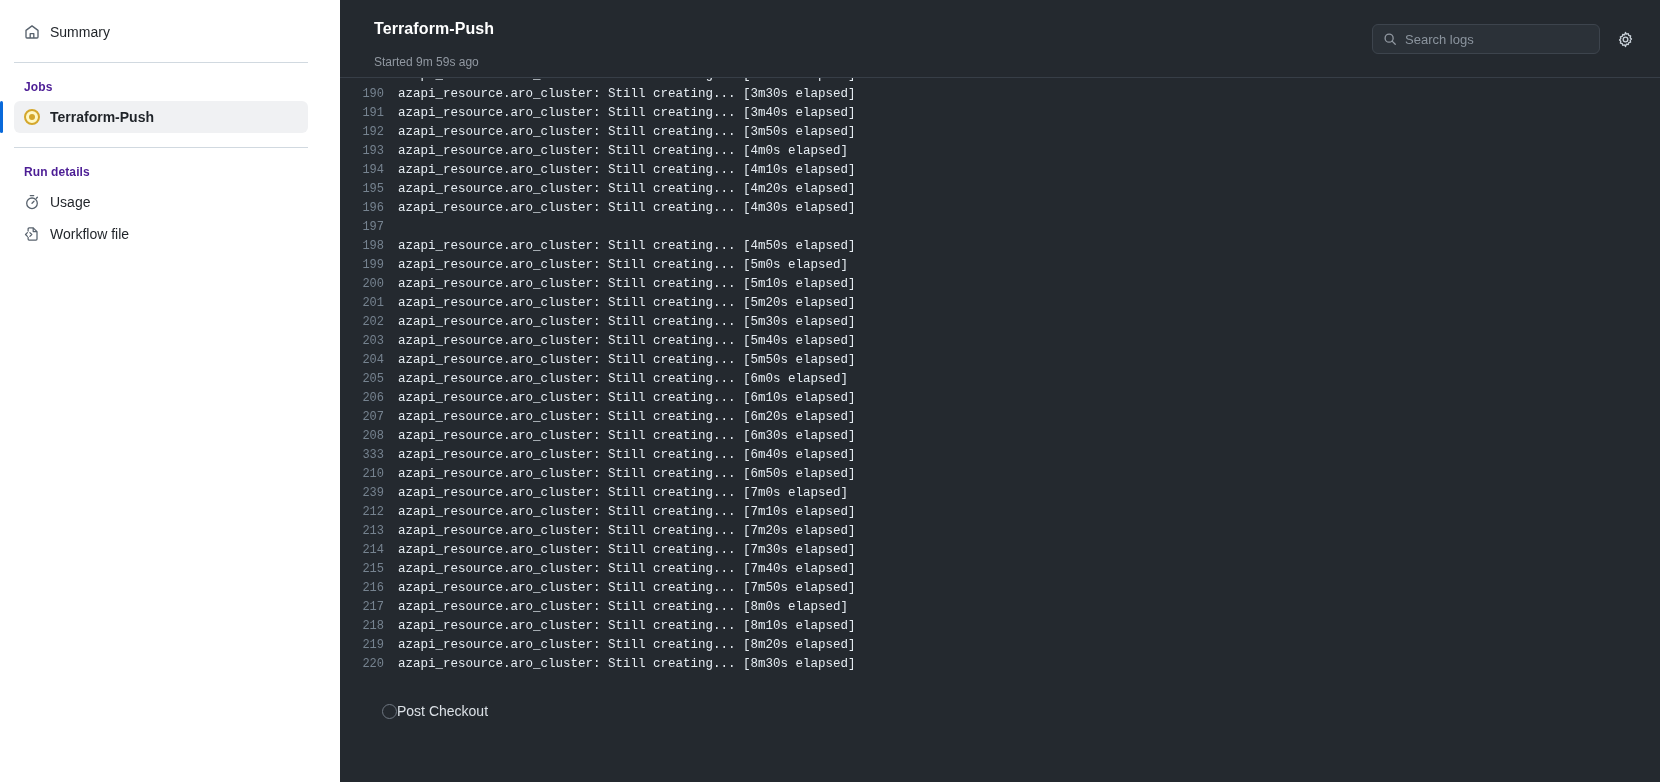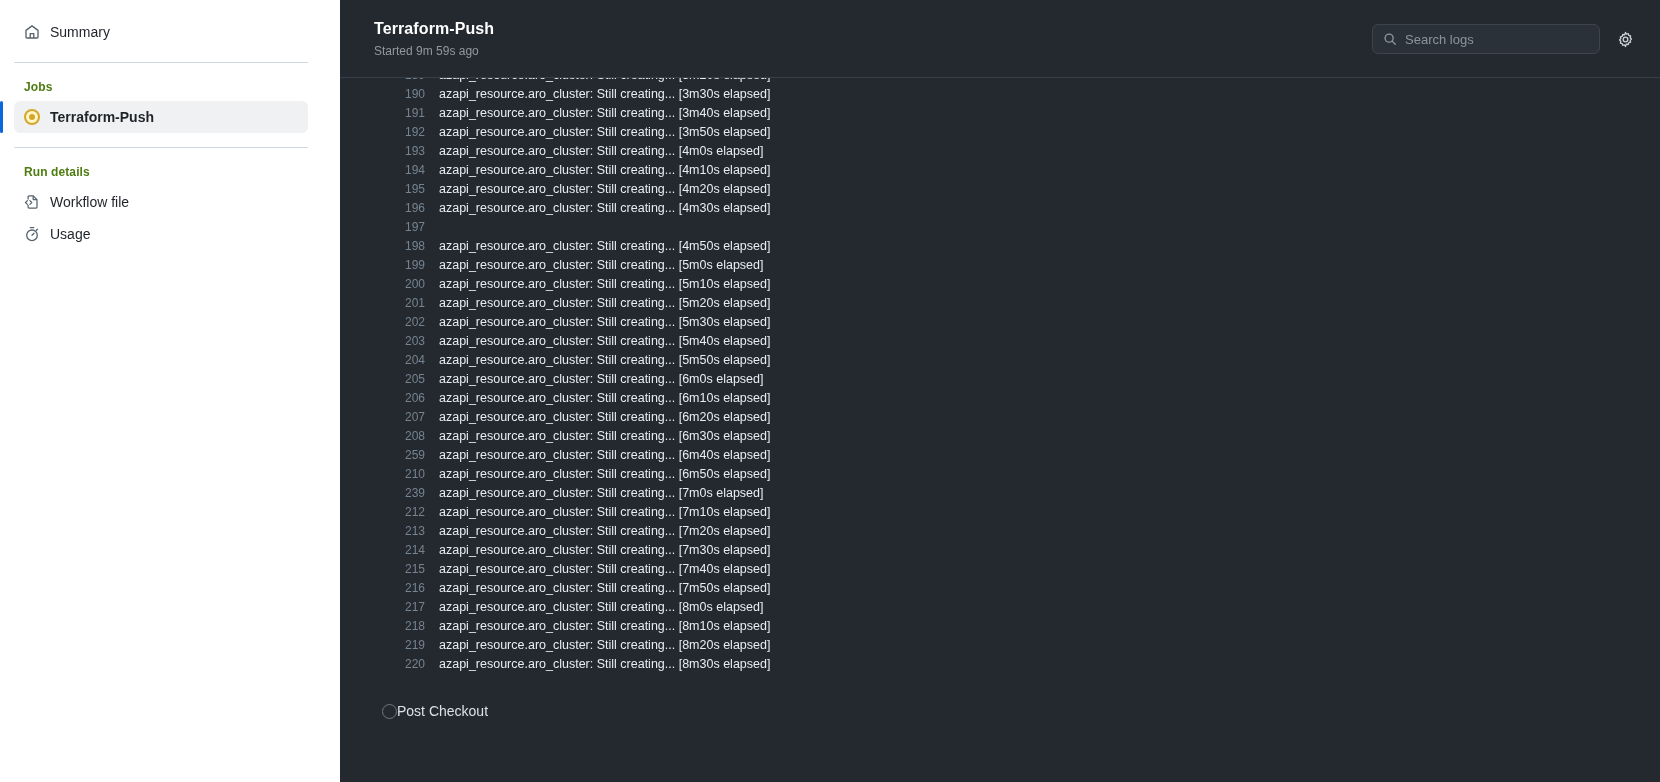--- a/index.html
+++ b/index.html
@@ -63,21 +63,21 @@
 
   .divider {
     height: 1px;
     background: #d1d9e0;
     margin: 14px 14px 0 14px;
   }
 
   .section-title {
     font-size: 12px;
     font-weight: bold;
-    color: #4d7c0f;
+    color: #4c1d95;
     margin: 16px 24px 6px 24px;
     line-height: 16px;
     letter-spacing: 0.1px;
   }
 
   .job-row {
     display: flex;
     align-items: center;
     gap: 10px;
     height: 32px;
@@ -159,21 +159,21 @@
     font-weight: bold;
     color: #ffffff;
     line-height: 20px;
     letter-spacing: 0.1px;
   }
 
   .run-sub {
     font-size: 12px;
     color: #9198a1;
     line-height: 18px;
-    margin-top: 3px;
+    margin-top: 14px;
   }
 
   .header-tools {
     display: flex;
     align-items: center;
     gap: 14px;
     padding-top: 8px;
   }
 
   .search-box {
@@ -221,25 +221,24 @@
     left: 0;
     right: 0;
     bottom: 0;
     padding-bottom: 8px;
   }
 
   .log-line {
     display: flex;
     align-items: center;
     height: 19px;
-    font-family: Liberation Sans, sans-serif;
+    font-family: Liberation Mono, monospace;
     font-size: 12.5px;
     line-height: 19px;
     white-space: pre;
-    padding-left: 41px;
   }
 
   .ln {
     width: 58px;
     flex: 0 0 58px;
     text-align: right;
     color: #768390;
     padding-right: 14px;
     font-size: 12px;
     user-select: none;
@@ -296,43 +295,43 @@
           <i></i>
         </span>
       <span class="job-label">Terraform-Push</span>
     </div>
 
     <div class="divider divider2"></div>
 
     <div class="section-title">Run details</div>
 
     <div class="run-details-group">
+      <div class="nav-row">
+        <span class="ico">
+          <svg width="16" height="16" viewBox="0 0 16 16" fill="none" stroke="currentColor" stroke-width="1.3">
+            <circle cx="8" cy="9.3" r="5.3"></circle>
+            <path d="M8 9.3 10 7.3" stroke-linecap="round"></path>
+            <path d="M6.3 1.6h3.4" stroke-linecap="round"></path>
+            <path d="M12.4 4.2l1-1" stroke-linecap="round"></path>
+          </svg>
+        </span>
+        <span class="nav-label">Usage</span>
+      </div>
+
       <div class="nav-row">
         <span class="ico">
           <svg width="16" height="16" viewBox="0 0 16 16" fill="none" stroke="currentColor" stroke-width="1.25">
             <path d="M9.2 1.9H5.1a1 1 0 0 0-1 1v2.2" stroke-linecap="round"></path>
             <path d="M9.2 1.9 13 5.6v7.5a1 1 0 0 1-1 1H5.1a1 1 0 0 1-1-1v-2.1" stroke-linejoin="round"></path>
             <path d="M9.2 1.9v3.7H13" stroke-linejoin="round"></path>
             <path d="M3.4 6.6 1.5 8.5l1.9 1.9" stroke-linecap="round" stroke-linejoin="round"></path>
             <path d="M5.9 6.6 7.8 8.5 5.9 10.4" stroke-linecap="round" stroke-linejoin="round"></path>
           </svg>
         </span>
         <span class="nav-label">Workflow file</span>
-      </div>
-
-      <div class="nav-row">
-        <span class="ico">
-          <svg width="16" height="16" viewBox="0 0 16 16" fill="none" stroke="currentColor" stroke-width="1.3">
-            <circle cx="8" cy="9.3" r="5.3"></circle>
-            <path d="M8 9.3 10 7.3" stroke-linecap="round"></path>
-            <path d="M6.3 1.6h3.4" stroke-linecap="round"></path>
-            <path d="M12.4 4.2l1-1" stroke-linecap="round"></path>
-          </svg>
-        </span>
-        <span class="nav-label">Usage</span>
       </div>
     </div>
 
   </aside>
 
   <div class="gap-strip"></div>
 
   <section class="logpanel">
 
     <div class="log-header">
@@ -376,21 +375,21 @@
           <div class="log-line"><span class="ln">199</span><span class="lt">azapi_resource.aro_cluster: Still creating... [5m0s elapsed]</span></div>
           <div class="log-line"><span class="ln">200</span><span class="lt">azapi_resource.aro_cluster: Still creating... [5m10s elapsed]</span></div>
           <div class="log-line"><span class="ln">201</span><span class="lt">azapi_resource.aro_cluster: Still creating... [5m20s elapsed]</span></div>
           <div class="log-line"><span class="ln">202</span><span class="lt">azapi_resource.aro_cluster: Still creating... [5m30s elapsed]</span></div>
           <div class="log-line"><span class="ln">203</span><span class="lt">azapi_resource.aro_cluster: Still creating... [5m40s elapsed]</span></div>
           <div class="log-line"><span class="ln">204</span><span class="lt">azapi_resource.aro_cluster: Still creating... [5m50s elapsed]</span></div>
           <div class="log-line"><span class="ln">205</span><span class="lt">azapi_resource.aro_cluster: Still creating... [6m0s elapsed]</span></div>
           <div class="log-line"><span class="ln">206</span><span class="lt">azapi_resource.aro_cluster: Still creating... [6m10s elapsed]</span></div>
           <div class="log-line"><span class="ln">207</span><span class="lt">azapi_resource.aro_cluster: Still creating... [6m20s elapsed]</span></div>
           <div class="log-line"><span class="ln">208</span><span class="lt">azapi_resource.aro_cluster: Still creating... [6m30s elapsed]</span></div>
-          <div class="log-line"><span class="ln">259</span><span class="lt">azapi_resource.aro_cluster: Still creating... [6m40s elapsed]</span></div>
+          <div class="log-line"><span class="ln">333</span><span class="lt">azapi_resource.aro_cluster: Still creating... [6m40s elapsed]</span></div>
           <div class="log-line"><span class="ln">210</span><span class="lt">azapi_resource.aro_cluster: Still creating... [6m50s elapsed]</span></div>
           <div class="log-line"><span class="ln">239</span><span class="lt">azapi_resource.aro_cluster: Still creating... [7m0s elapsed]</span></div>
           <div class="log-line"><span class="ln">212</span><span class="lt">azapi_resource.aro_cluster: Still creating... [7m10s elapsed]</span></div>
           <div class="log-line"><span class="ln">213</span><span class="lt">azapi_resource.aro_cluster: Still creating... [7m20s elapsed]</span></div>
           <div class="log-line"><span class="ln">214</span><span class="lt">azapi_resource.aro_cluster: Still creating... [7m30s elapsed]</span></div>
           <div class="log-line"><span class="ln">215</span><span class="lt">azapi_resource.aro_cluster: Still creating... [7m40s elapsed]</span></div>
           <div class="log-line"><span class="ln">216</span><span class="lt">azapi_resource.aro_cluster: Still creating... [7m50s elapsed]</span></div>
           <div class="log-line"><span class="ln">217</span><span class="lt">azapi_resource.aro_cluster: Still creating... [8m0s elapsed]</span></div>
           <div class="log-line"><span class="ln">218</span><span class="lt">azapi_resource.aro_cluster: Still creating... [8m10s elapsed]</span></div>
           <div class="log-line"><span class="ln">219</span><span class="lt">azapi_resource.aro_cluster: Still creating... [8m20s elapsed]</span></div>

